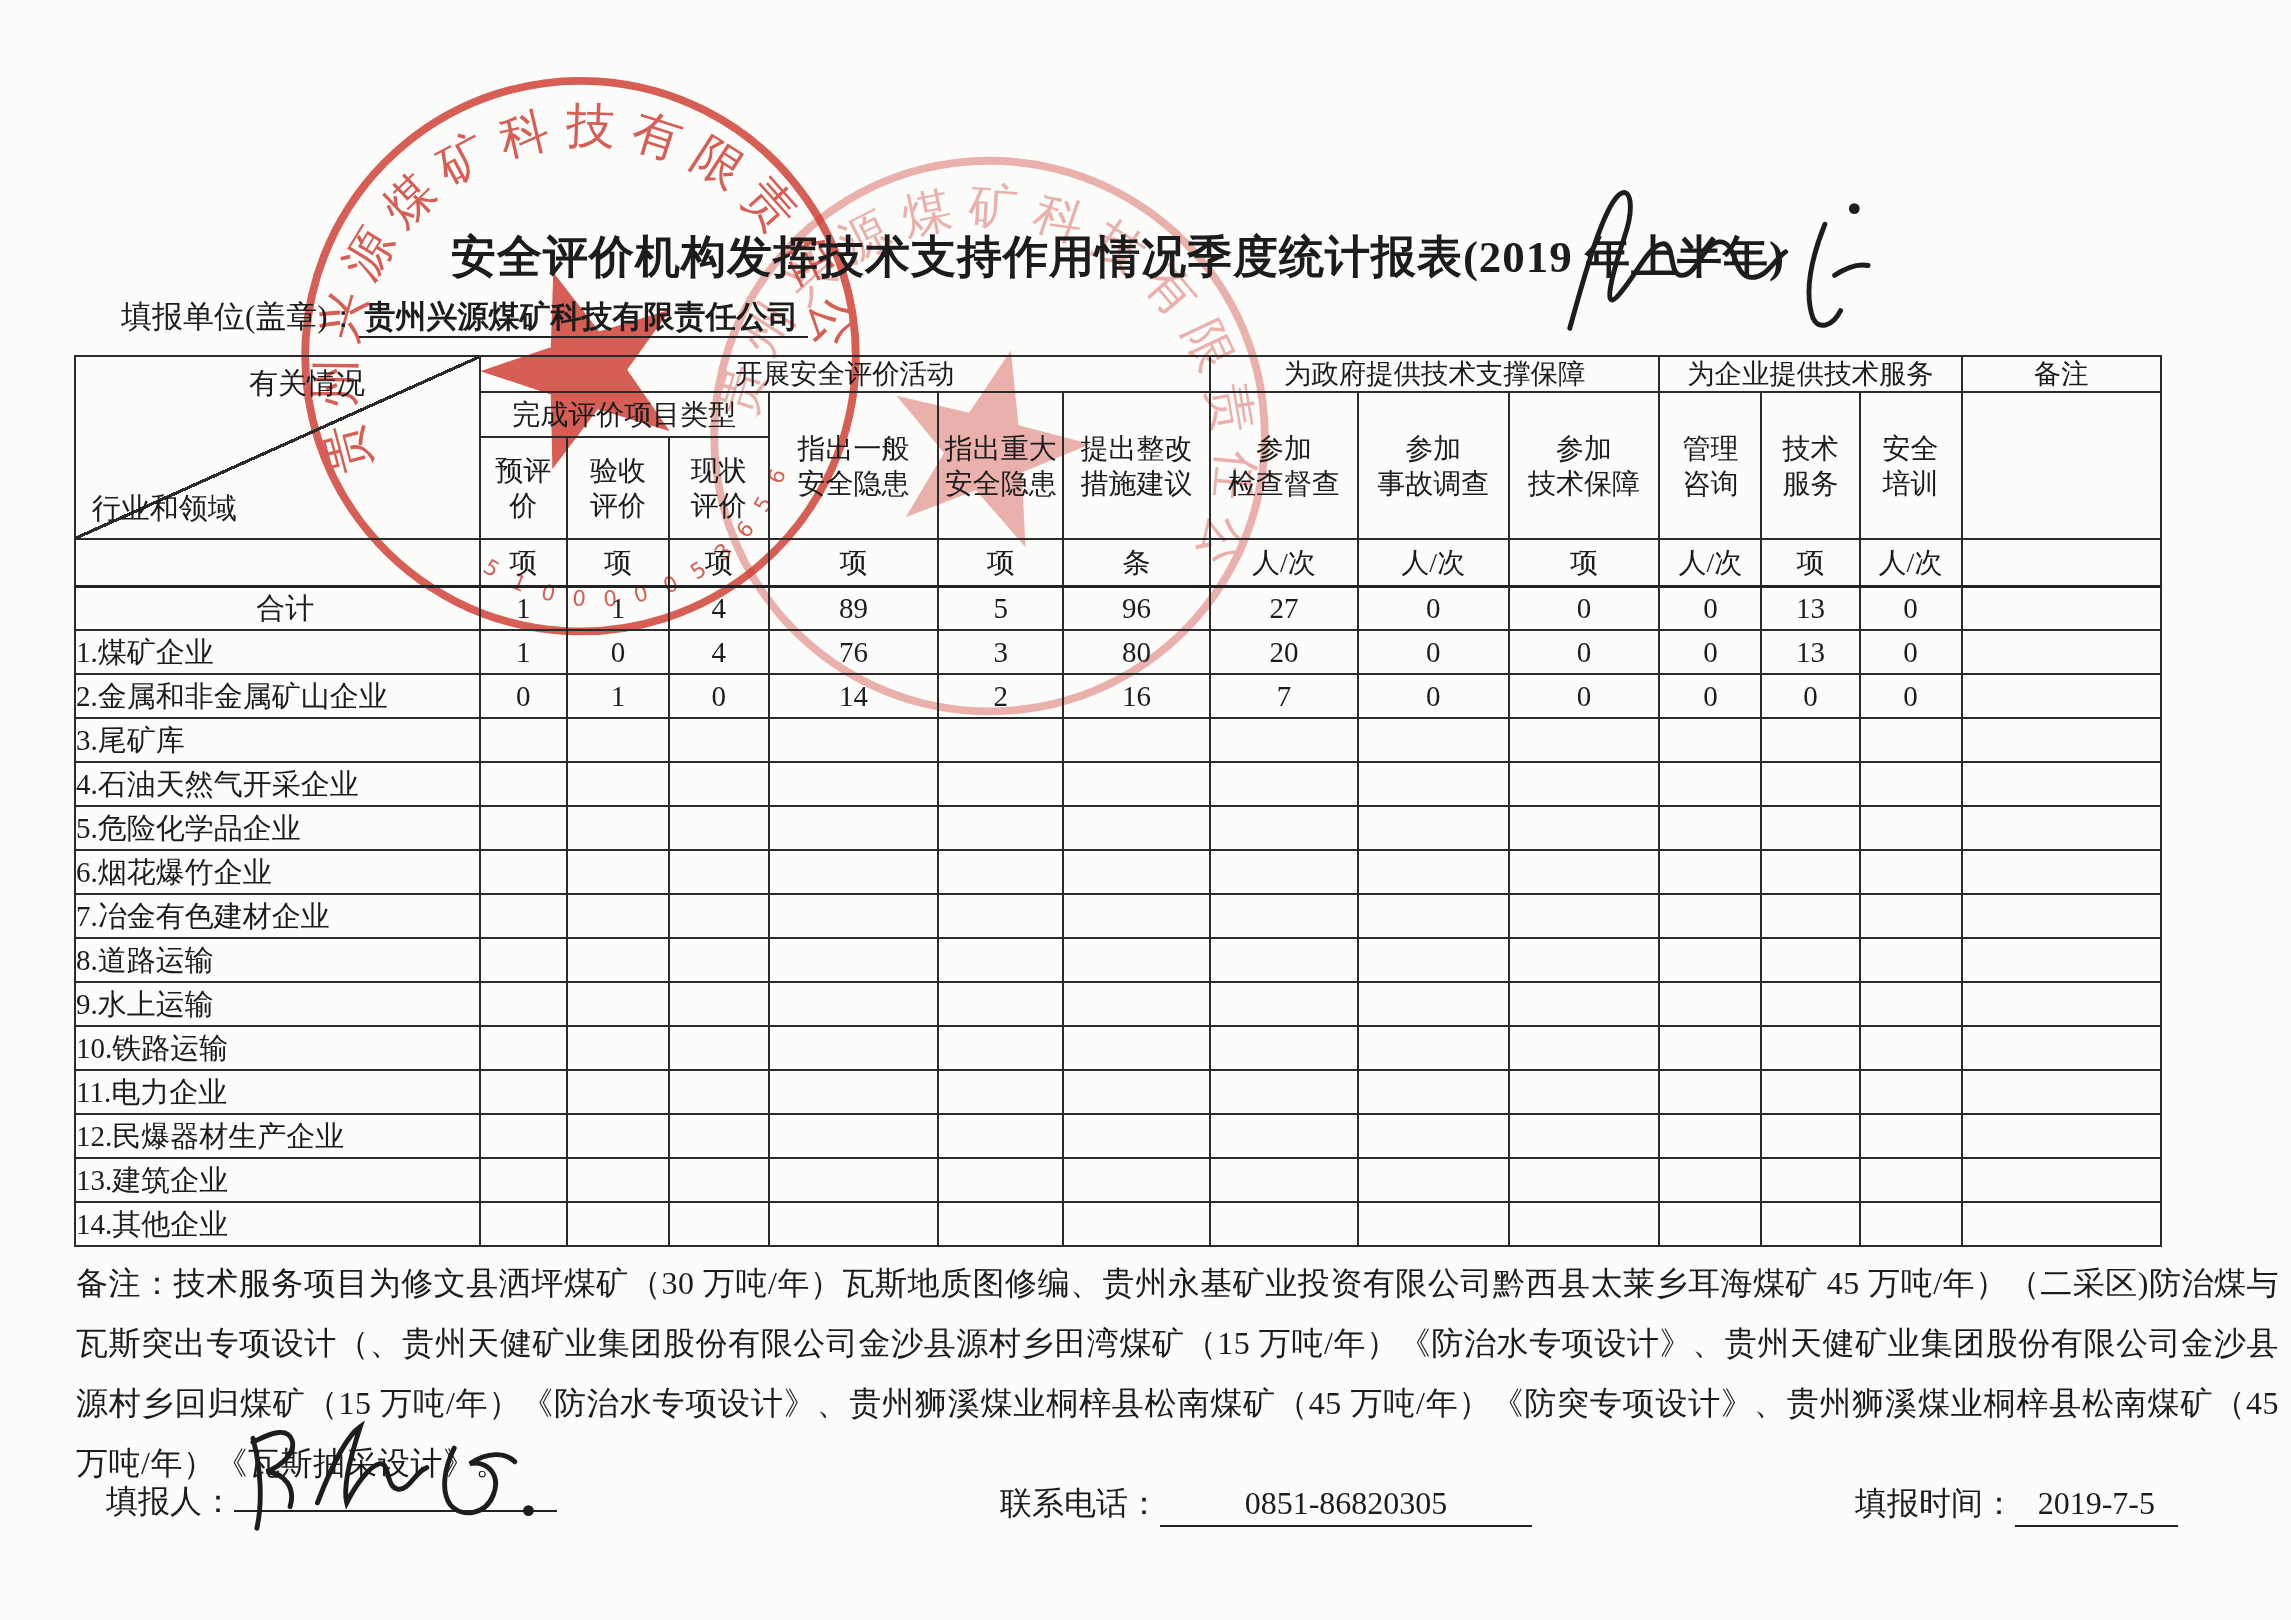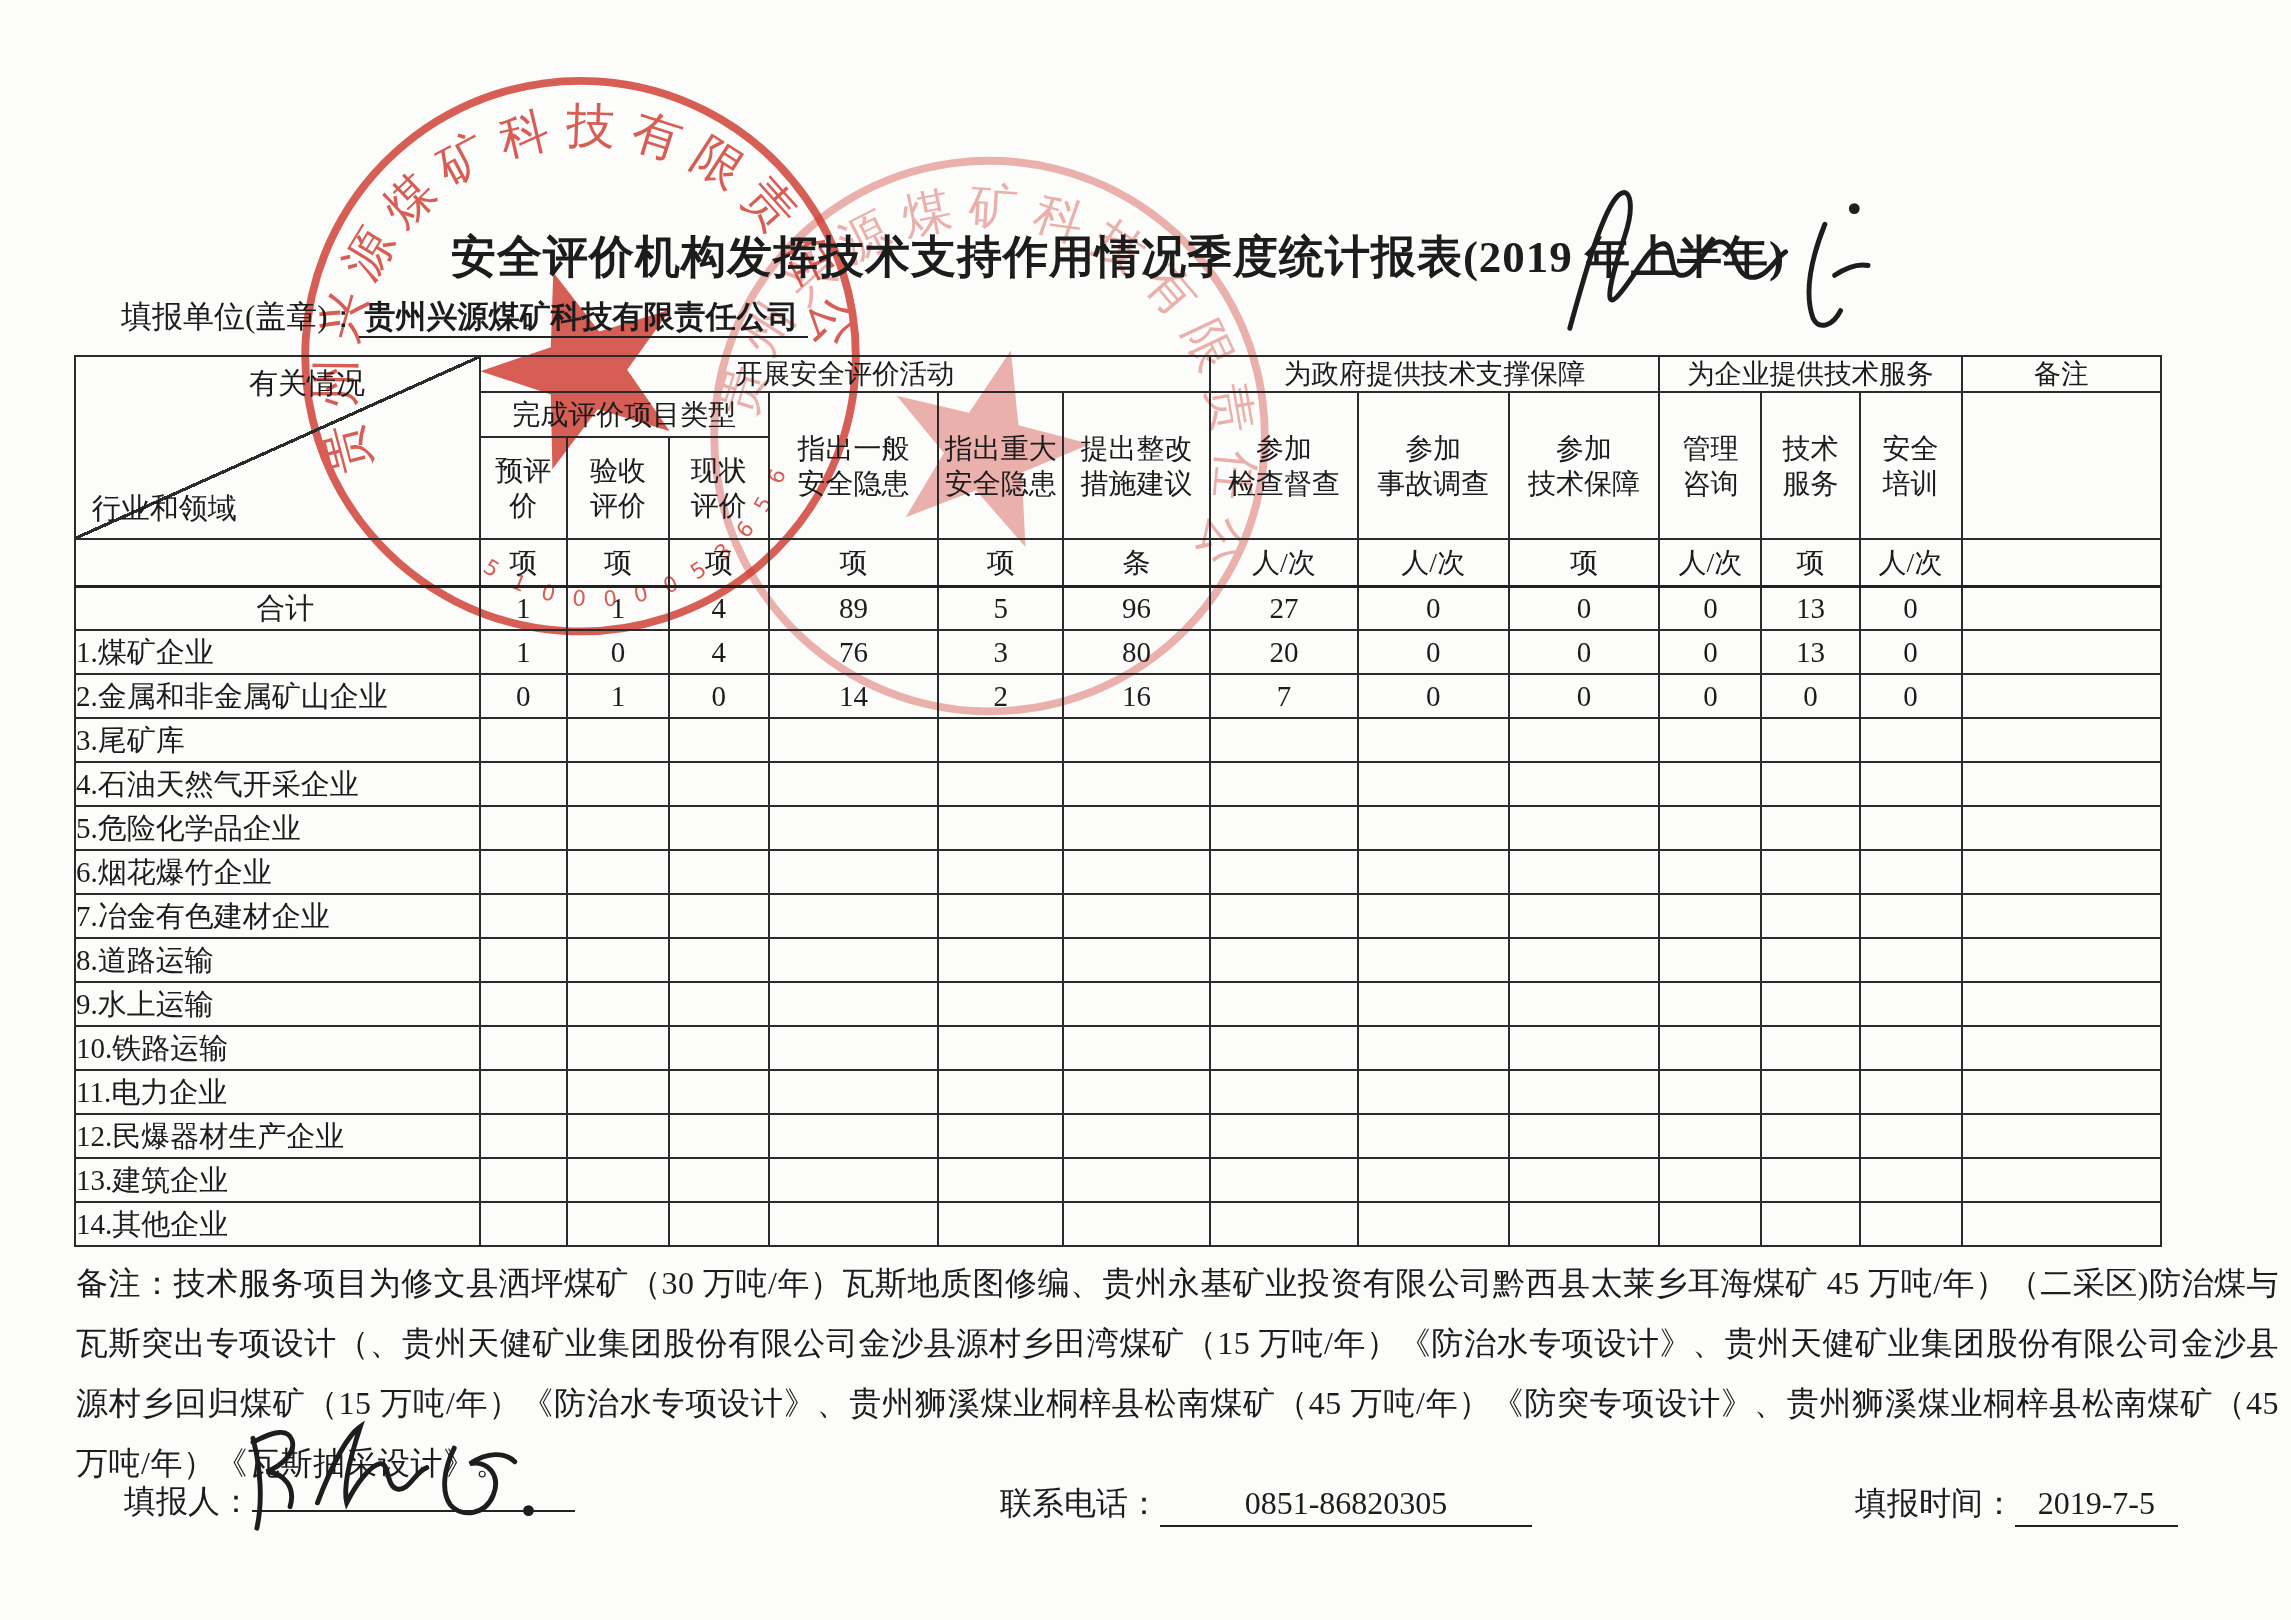--- a/index.html
+++ b/index.html
@@ -43,21 +43,21 @@
   }
   .corner-top{position:absolute; top:7.8px; left:173px; font-size:29px; white-space:nowrap;}
   .corner-bottom{position:absolute; bottom:11.8px; left:15.7px; font-size:29px; white-space:nowrap;}
   
   .footnote{
     position:absolute; top:1253px; left:76px; width:2203px;
     font-size:32px; line-height:60px; text-align:justify; letter-spacing:0.5px;
   }
   
   .footer-item{position:absolute; font-size:32px; white-space:nowrap;}
-  .f-filler{left:124px; top:1475px;text-align:right;}
+  .f-filler{left:106px; top:1475px;text-align:right;}
   .f-filler .sigline{display:inline-block; width:323px; border-bottom:2.9px solid #222; height:35px;}
   .f-phone{left:1000px; top:1482px;}
   .f-phone .val{display:inline-block; width:372px; text-align:center; border-bottom:2.9px solid #222; padding-bottom:2.9px;}
   .f-date{left:1855px; top:1482px;}
   .f-date .val{display:inline-block; min-width:147px; text-align:center; border-bottom:2.9px solid #222; padding:0 7.8px 2.9px 7.8px;}
   
   .stamp{position:absolute; pointer-events:none;}
   .stamp-main{left:267px; top:57px; opacity:.8;}
   .stamp-ghost{left:676px; top:137px; opacity:.38;}
   .sig-svg{position:absolute; pointer-events:none;}

